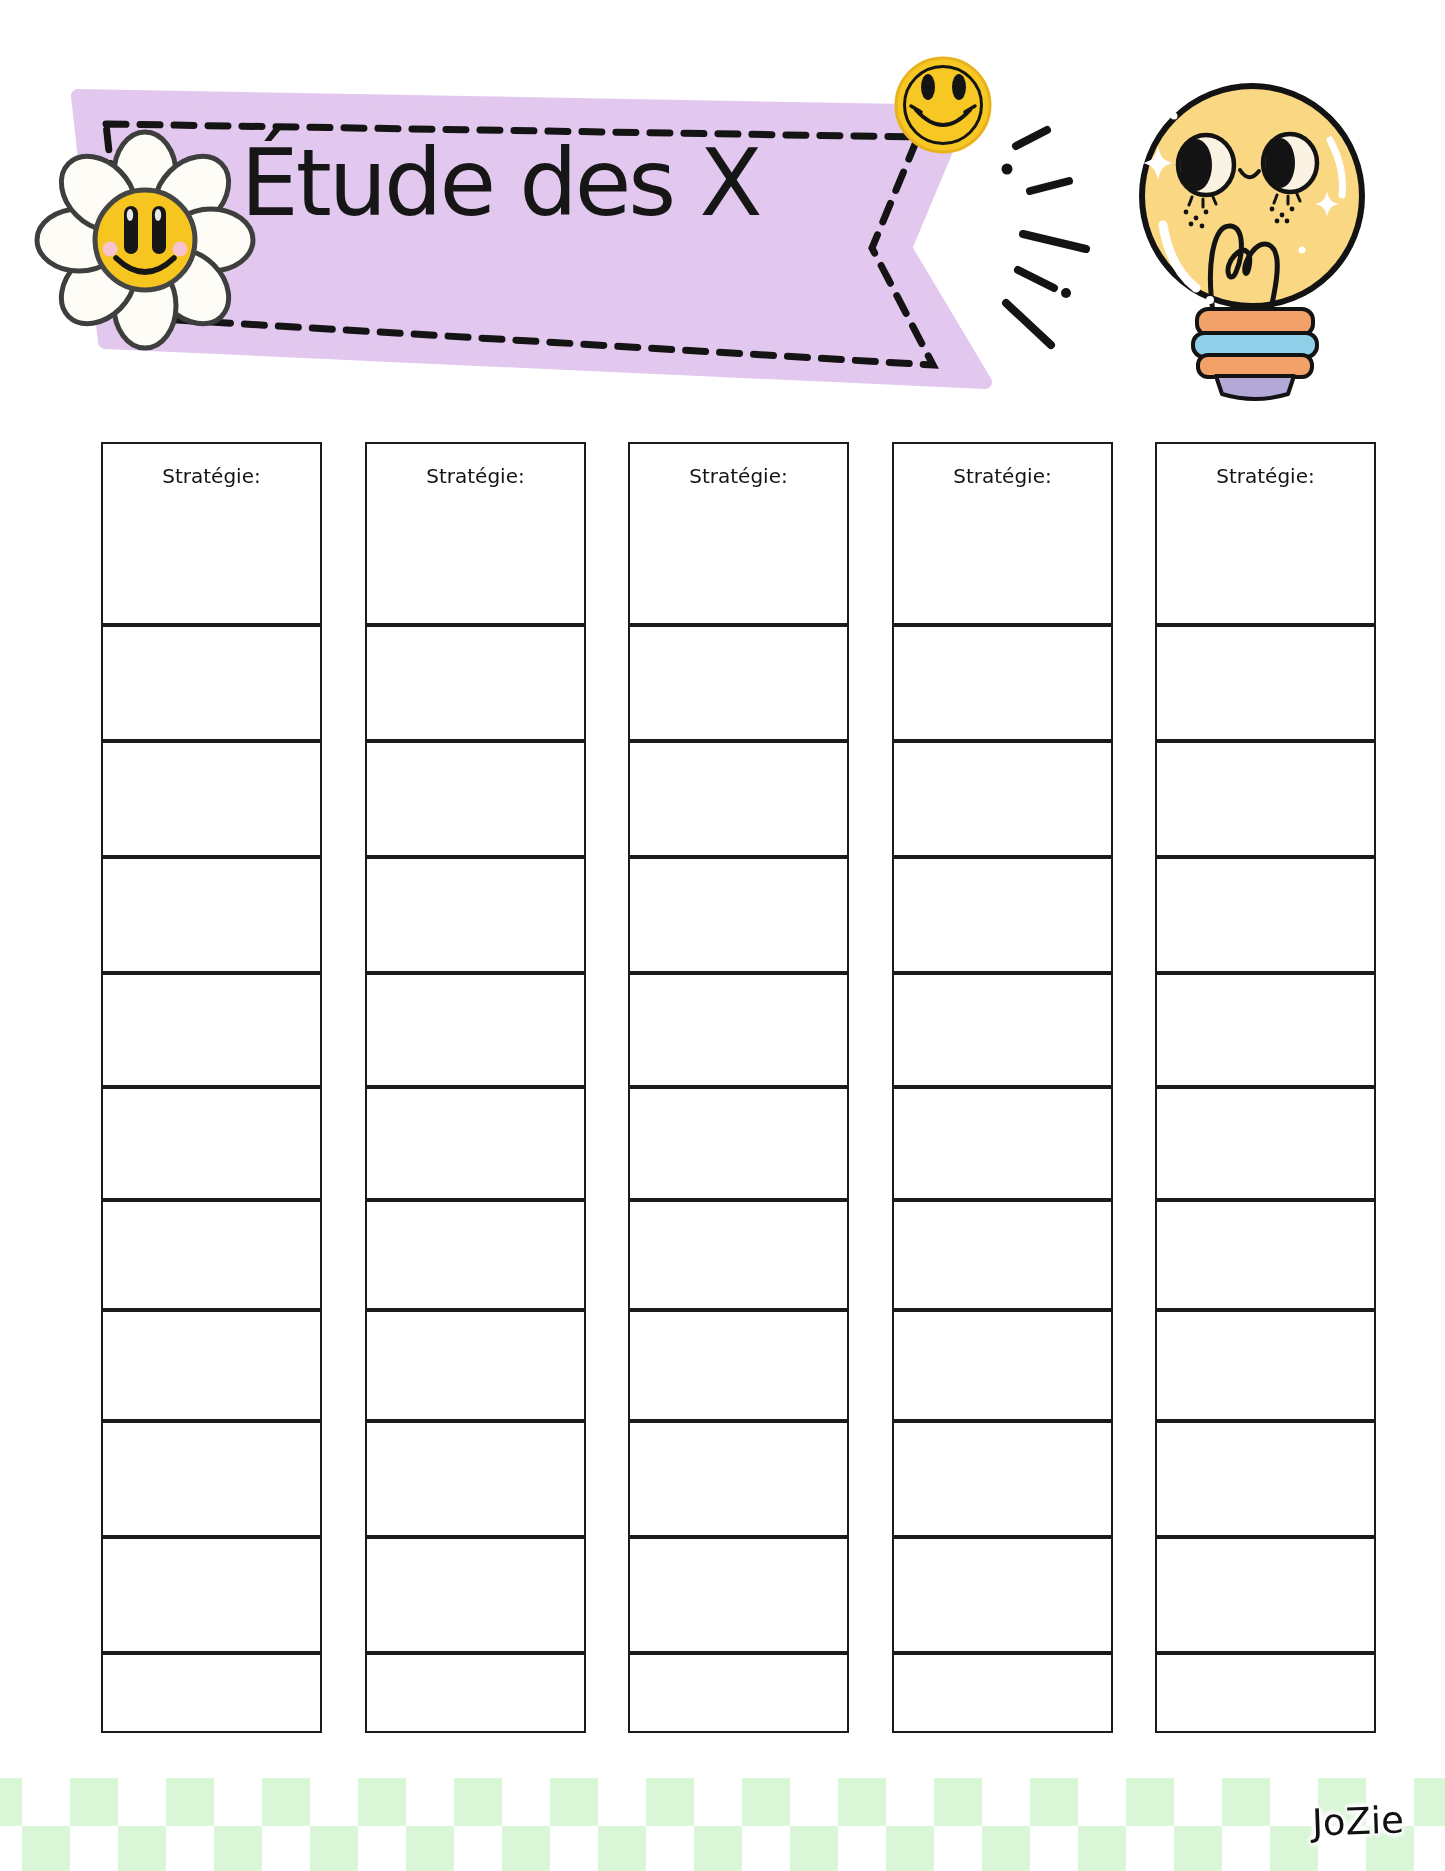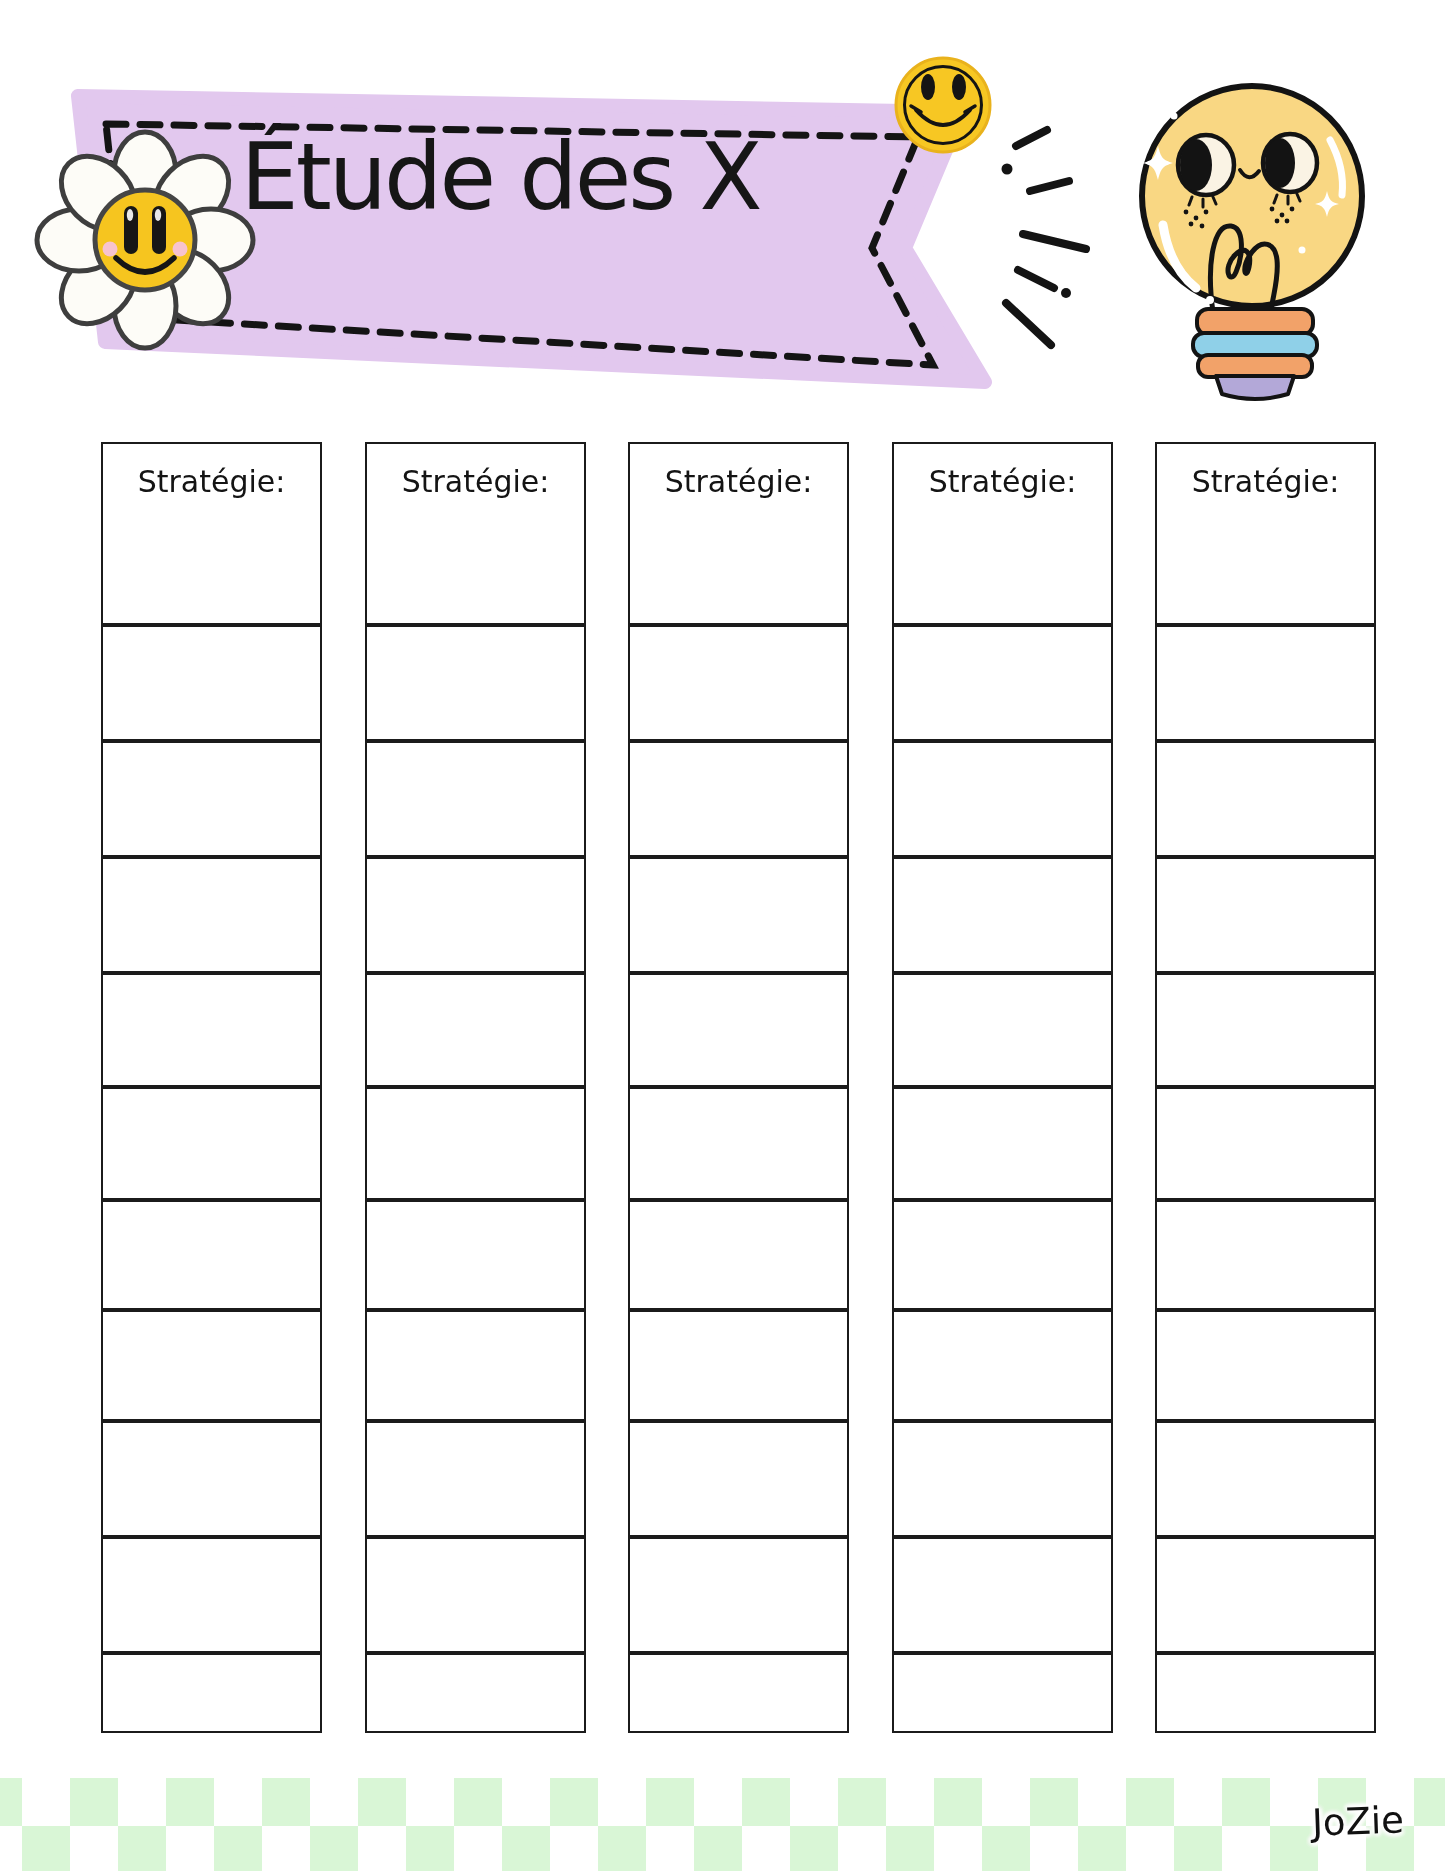--- a/index.html
+++ b/index.html
@@ -1,35 +1,35 @@
 <!DOCTYPE html>
 <html><head>
 <meta charset="utf-8">
 <style>
   html,body{margin:0;padding:0;background:#888;}
   .page{position:relative;width:1445px;height:1871px;background:#ffffff;overflow:hidden;
         font-family:"DejaVu Sans",sans-serif;margin:0 auto;}
   .deco{position:absolute;left:0;top:0;}
-  .title{position:absolute;left:170px;top:124px;width:660px;text-align:center;
+  .title{position:absolute;left:170px;top:130px;width:660px;text-align:center;
          font-size:92px;letter-spacing:-3px;color:#161616;white-space:nowrap;}
   .subtitle{position:absolute;left:255px;top:230px;width:400px;text-align:center;
          font-size:44px;letter-spacing:-1px;color:#161616;white-space:nowrap;}
   .grid{position:absolute;left:0;top:0;width:1445px;height:1871px;}
   .col{position:absolute;top:442px;width:221px;display:flex;flex-direction:column;}
   .cell{box-sizing:border-box;width:100%;background:#ffffff;border:2px solid #1b1b1b;}
   .col .cell:nth-child(1){height:183px;}
   .col .cell:nth-child(2),.col .cell:nth-child(3),.col .cell:nth-child(4){height:116px;}
   .col .cell:nth-child(5){height:114px;}
   .col .cell:nth-child(6){height:113px;}
   .col .cell:nth-child(7){height:110px;}
   .col .cell:nth-child(8){height:111px;}
   .col .cell:nth-child(9),.col .cell:nth-child(10){height:116px;}
   .col .cell:nth-child(11){height:80px;}
   .cell.head{text-align:center;padding-top:20px;}
-  .cell.head span{font-size:30px;color:#141414;letter-spacing:0px;}
+  .cell.head span{font-size:20px;color:#141414;letter-spacing:0px;}
   .footer{position:absolute;left:0;top:1778px;width:1445px;height:93px;
         background-image:conic-gradient(var(--checker) 0 25%, #ffffff 0 50%, var(--checker) 0 75%, #ffffff 0);
         background-size:96px 96px;background-position:22px 0;}
   .brand{position:absolute;left:1312px;top:1800px;font-size:37px;color:#111;
         transform:rotate(-2deg);white-space:nowrap;
         text-shadow:0 0 5px #fff,0 0 5px #fff,0 0 6px #fff,0 0 6px #fff,0 0 7px #fff,0 0 7px #fff,2px 2px 4px #fff,-2px -2px 4px #fff;}
 </style>
 </head>
 <body>
 

